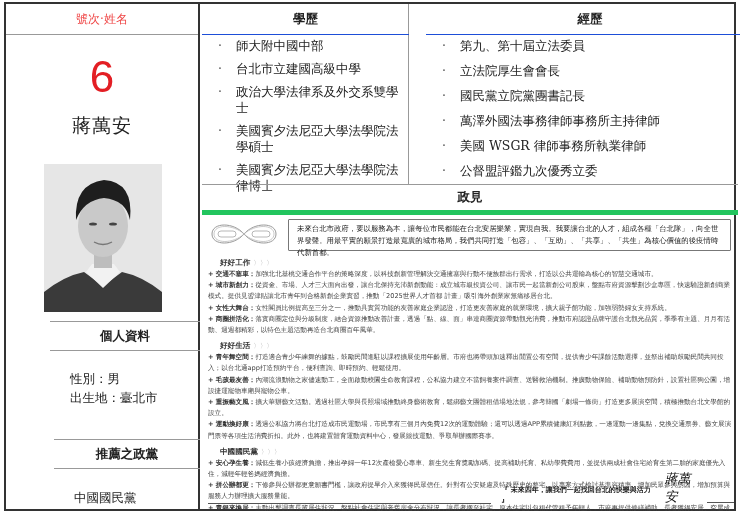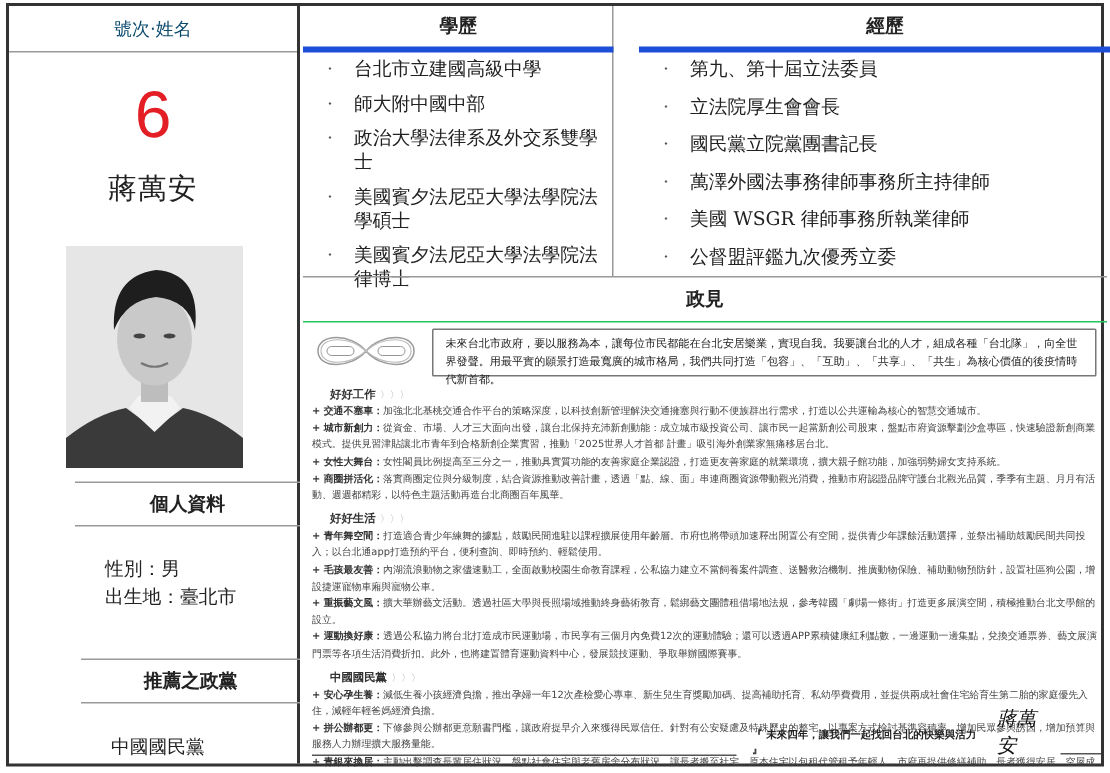--- a/index.html
+++ b/index.html
@@ -4,46 +4,46 @@
 <style>
   * { box-sizing: border-box; margin: 0; padding: 0; }
   html, body { width: 740px; height: 515px; background: #ffffff; overflow: hidden; }
   body { font-family: "DejaVu Serif", "Liberation Serif", serif; color: #222; position: relative; }
 
   .frame { position: absolute; left: 4px; top: 2px; width: 732px; height: 509px; border: 2px solid #333; }
 
   
   .left { position: absolute; left: 0; top: 0; width: 194px; height: 505px; border-right: 2px solid #333; }
   .cell-head { height: 31px; border-bottom: 1px solid #999; display: flex; align-items: center; justify-content: center;
-               font-family: "DejaVu Sans", sans-serif; font-size: 12px; color: #0c4a6e; }
+               font-family: "DejaVu Sans", sans-serif; font-size: 12px; color: #ef4444; }
   .cand-num { text-align: center; color: #e31e24; font-family: "Liberation Sans", sans-serif; font-size: 44px; line-height: 44px; margin-top: 20px; }
   .cand-name { text-align: center; font-family: "DejaVu Sans", sans-serif; font-size: 19px; margin-top: 14px; letter-spacing: 1px; }
   .photo { position: absolute; left: 38px; top: 160px; width: 118px; height: 148px; background: linear-gradient(#ececec,#e2e2e2); overflow: hidden; }
   .sec-head { height: 30px; border-top: 1px solid #999; border-bottom: 1px solid #999; display: flex; align-items: center; justify-content: center;
               font-family: "DejaVu Sans", sans-serif; font-weight: bold; font-size: 12.5px; }
   .pi-block { position: absolute; left: 0; top: 317px; width: 194px; padding-left: 44px; }
   .pi-list { padding: 18px 0 0 20px; height: 90px; font-size: 12.5px; line-height: 19px; }
   .party-block { position: absolute; left: 0; top: 435px; width: 194px; padding-left: 48px; }
   .party-val { padding: 21px 0 0 20px; font-size: 12.5px; }
 
   
-  .col-head { position: absolute; top: 0; height: 31px; border-bottom: 4px solid #1d4ed8; display: flex; align-items: center; justify-content: center;
+  .col-head { position: absolute; top: 0; height: 31px; border-bottom: 1px solid #1d4ed8; display: flex; align-items: center; justify-content: center;
               font-family: "DejaVu Sans", sans-serif; font-weight: bold; font-size: 12.5px; }
   .edu { position: absolute; left: 196px; top: 0; width: 207px; height: 180px; border-right: 1px solid #999; }
   .exp { position: absolute; left: 420px; top: 0; width: 328px; height: 180px; }
   ul.blist { list-style: none; position: absolute; top: 34px; }
   ul.blist li { position: relative; padding-left: 28px; font-size: 12.5px; line-height: 16px; margin-bottom: 7px; }
   ul.blist li::before { content: "·"; position: absolute; left: 10px; top: 0; color: #555; }
   .edu ul.blist { left: 6px; width: 196px; }
   .exp ul.blist { left: 6px; width: 318px; }
   .exp ul.blist li { margin-bottom: 9px; }
 
   
   .policy { position: absolute; left: 196px; top: 180px; width: 536px; height: 325px; border-top: 1px solid #999; }
-  .policy-head { height: 30px; border-bottom: 1px solid #22c55e; display: flex; align-items: center; justify-content: center;
+  .policy-head { height: 30px; border-bottom: 5px solid #22c55e; display: flex; align-items: center; justify-content: center;
                  font-family: "DejaVu Sans", sans-serif; font-weight: bold; font-size: 12.5px; }
   .logo { position: absolute; left: 4px; top: 35px; width: 76px; height: 28px; }
   .intro-box { position: absolute; left: 86px; top: 34px; width: 443px; height: 32px; border: 1px solid #777; border-radius: 1px;
                font-family: "DejaVu Sans", sans-serif; font-size: 7.4px; line-height: 12px; padding: 3px 8px; color: #222; }
   .policy-body { position: absolute; left: 6px; top: 68px; width: 526px; font-family: "DejaVu Sans", sans-serif; font-size: 6.6px; line-height: 11.2px; color: #444; }
   .cat { font-weight: bold; color: #333; font-size: 7.6px; margin-top: 4px; line-height: 12px; padding-left: 12px; }
   .cat .chev { color: #aaa; font-weight: normal; font-size: 6.5px; margin-left: 3px; }
   .item .lbl { font-weight: bold; color: #333; }
   .sign-row { position: absolute; left: 6px; top: 305px; width: 526px; height: 16px; display: flex; align-items: flex-end; }
   .sign-line { width: 290px; border-bottom: 1px solid #555; margin-bottom: 2px; }
@@ -85,22 +85,22 @@
 
     <div class="party-block">
       <div class="sec-head">推薦之政黨</div>
       <div class="party-val">中國國民黨</div>
     </div>
   </div>
 
   <div class="edu">
     <div class="col-head" style="left:0;width:207px;">學歷</div>
     <ul class="blist">
+      <li>師大附中國中部</li>
       <li>台北市立建國高級中學</li>
-      <li>師大附中國中部</li>
       <li>政治大學法律系及外交系雙學士</li>
       <li>美國賓夕法尼亞大學法學院法學碩士</li>
       <li>美國賓夕法尼亞大學法學院法律博士</li>
     </ul>
   </div>
 
   <div class="exp">
     <div class="col-head" style="left:0;width:328px;">經歷</div>
     <ul class="blist">
       <li>第九、第十屆立法委員</li>

